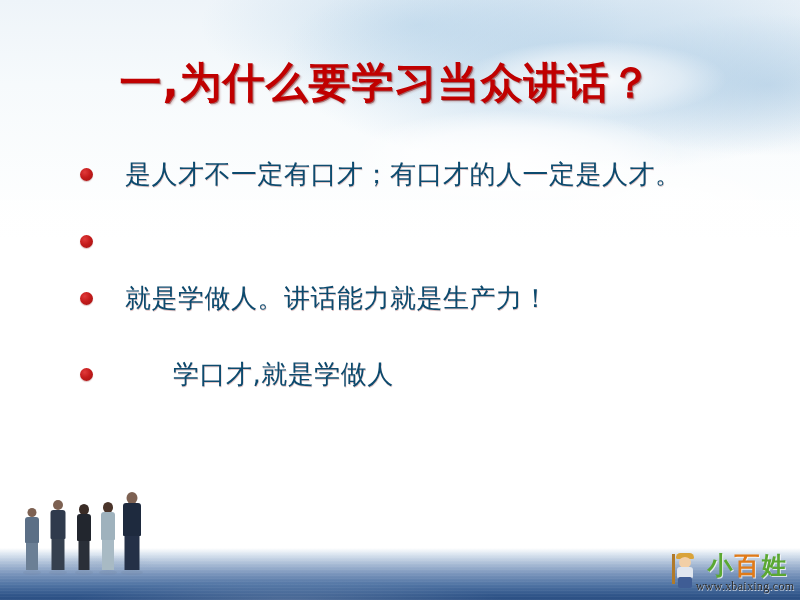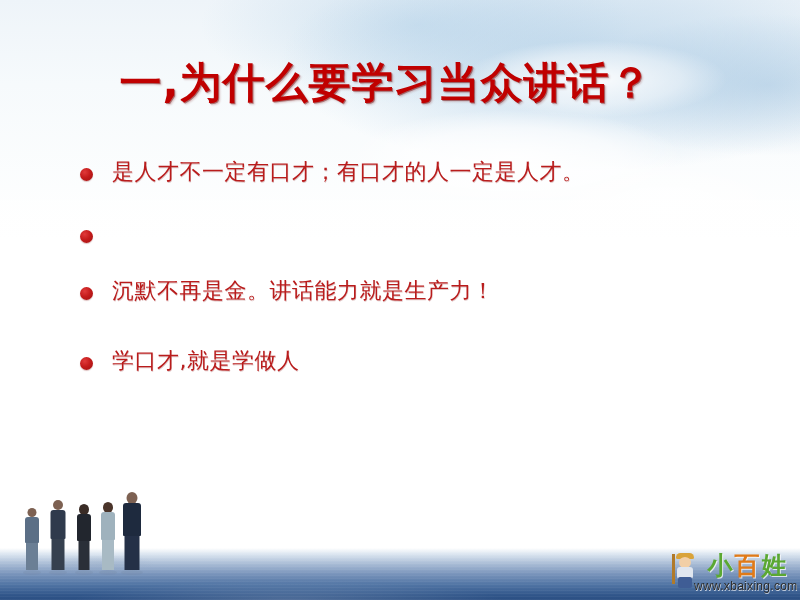--- a/index.html
+++ b/index.html
@@ -112,40 +112,41 @@
   .bullets {
     position: absolute;
     left: 80px; top: 158px;
     width: 660px;
   }
   .bullet-row {
     display: flex;
     align-items: flex-start;
     margin-bottom: 34px;
   }
-  .bullet-row.last { margin-bottom: 0; }
+  .bullet-row.last { margin-bottom: 0; gap: 48px; }
   .bullet-row.gap-extra { margin-bottom: 42px; }
 
   .bullet-dot {
     flex: 0 0 auto;
     width: 13px;
     height: 13px;
     border-radius: 50%;
     background: radial-gradient(circle at 36% 32%, #e03a3a 0%, #c41b1b 46%, #9e1111 100%);
     margin-top: 10px;
     margin-right: 19px;
     box-shadow: 0 1px 1px rgba(120,0,0,0.25);
   }
   .bullet-text {
-    font-size: 22px;
+    font-size: 26px;
     line-height: 1.28;
-    color: #b91c1c;
+    color: #0c4a6e;
     letter-spacing: 0.5px;
     text-shadow: 0.5px 0.5px 0 rgba(130,22,22,0.25);
     white-space: nowrap;
+    margin-left: 13px;
   }
 
   
   .people {
     position: absolute;
     left: 26px; bottom: 18px;
     width: 150px;
     height: 92px;
   }
   .people-floor {
@@ -288,21 +289,21 @@
     text-shadow: 1px 1px 0 rgba(255,255,255,0.75);
   }
   .wm-c1 { color: #5aa832; }
   .wm-c2 { color: #e07a18; }
   .wm-c3 { color: #5aa832; }
   .wm-url {
     position: absolute;
     left: 24px; top: 29px;
     width: 102px;
     text-align: center;
-    font-family: Liberation Sans, sans-serif;
+    font-family: Liberation Serif, serif;
     font-size: 12px;
     letter-spacing: 0.3px;
     color: #2b2b2b;
     text-shadow: 0.5px 0.5px 0 rgba(255,255,255,0.7);
   }
 </style>
 </head>
 <body>
 
 <div id="slide">
@@ -324,21 +325,21 @@
       <span class="bullet-dot"></span>
       <span class="bullet-text">是人才不一定有口才；有口才的人一定是人才。</span>
     </div>
 
     <div class="bullet-row">
       <span class="bullet-dot"></span>
     </div>
 
     <div class="bullet-row gap-extra">
       <span class="bullet-dot"></span>
-      <span class="bullet-text">沉默不再是金。讲话能力就是生产力！</span>
+      <span class="bullet-text">就是学做人。讲话能力就是生产力！</span>
     </div>
 
     <div class="bullet-row last">
       <span class="bullet-dot"></span>
       <span class="bullet-text">学口才,就是学做人</span>
     </div>
 
   </div>
 
   <div class="people">

